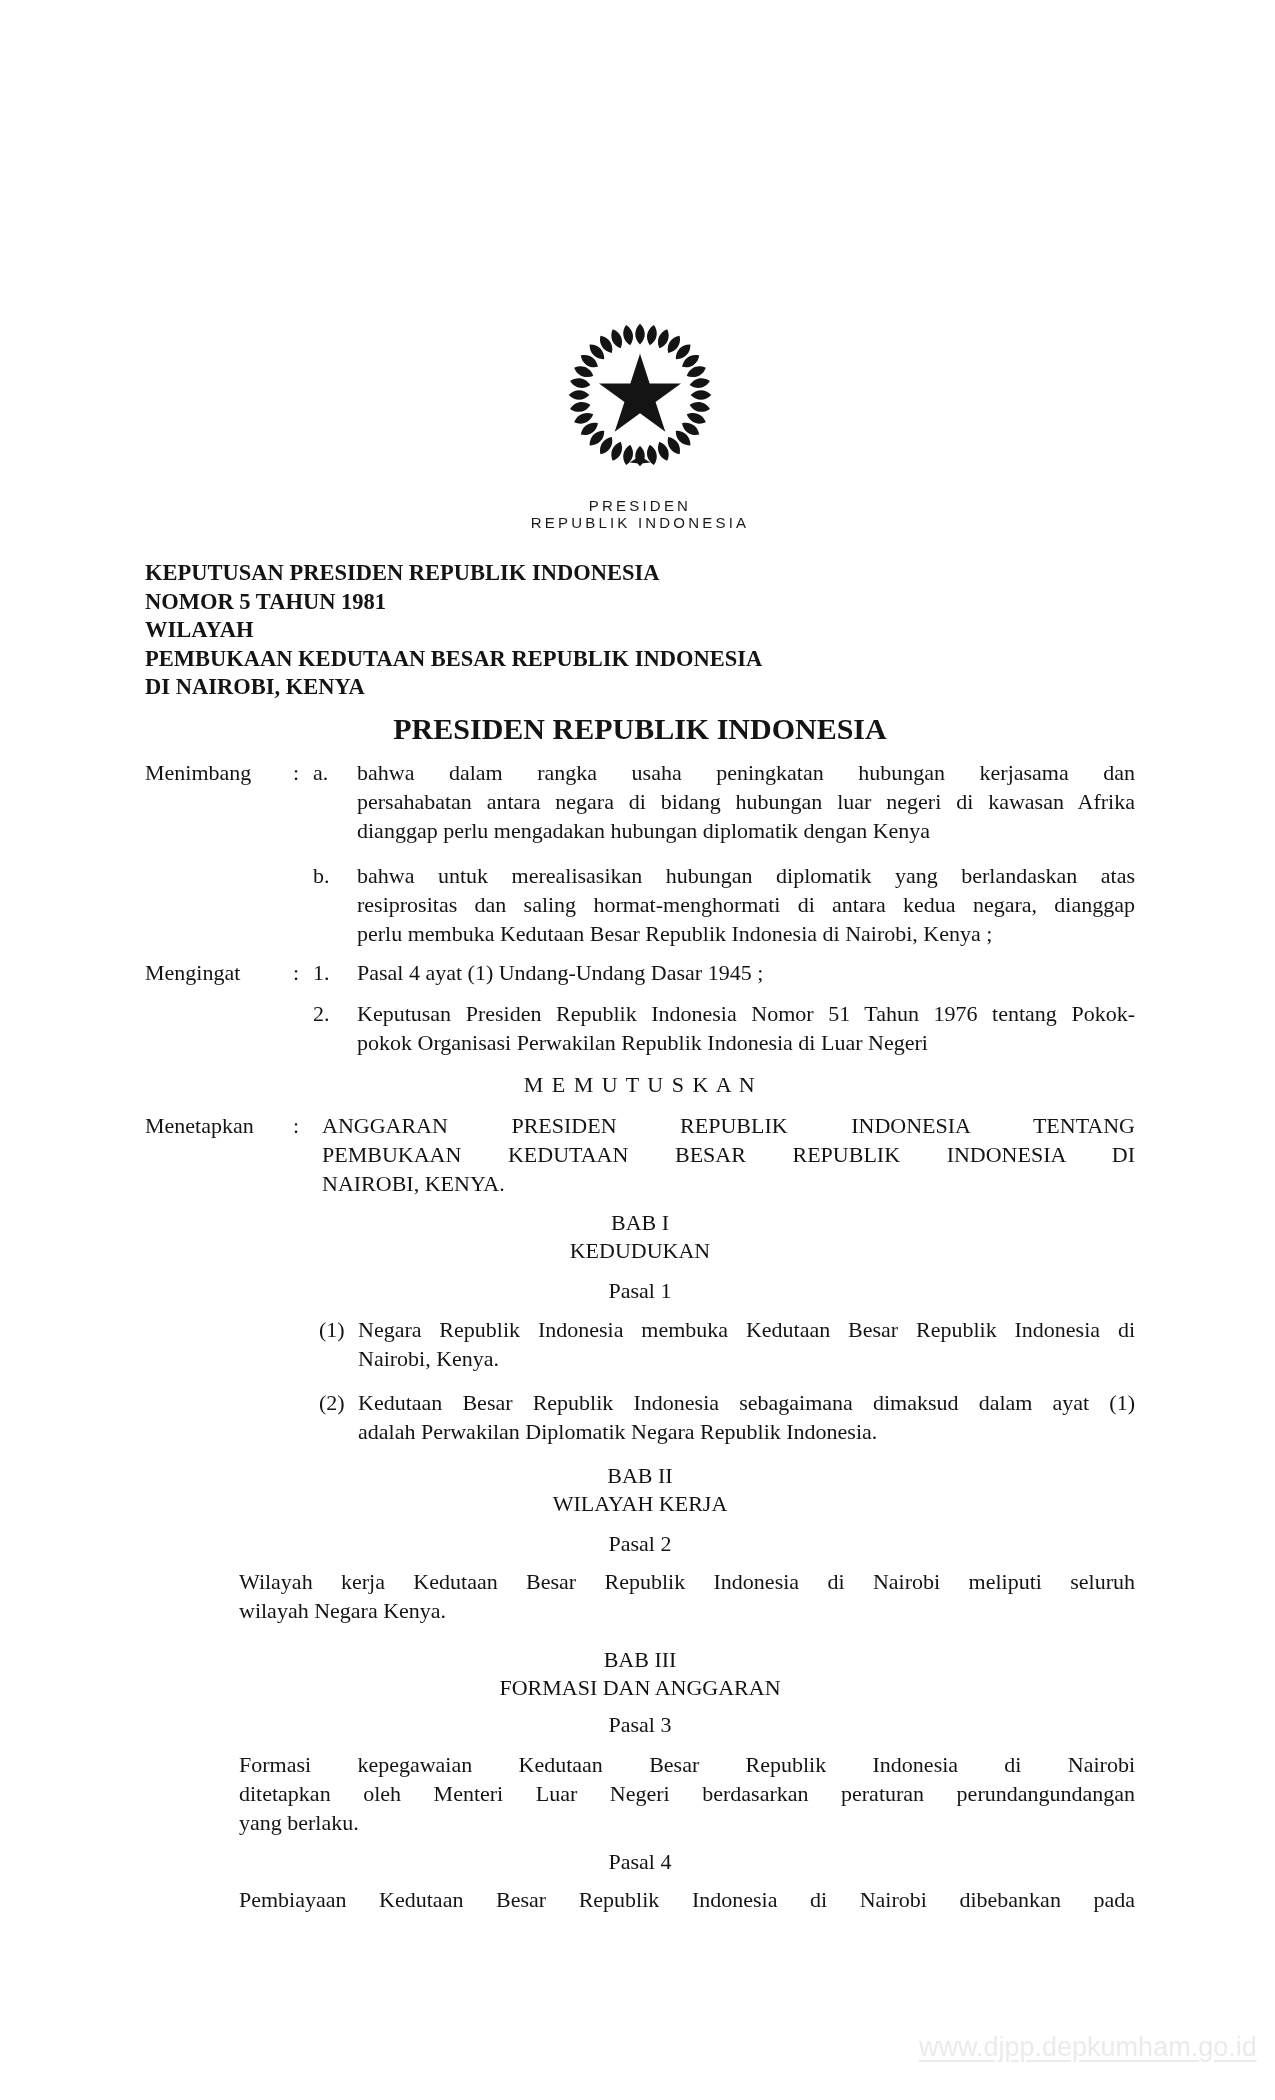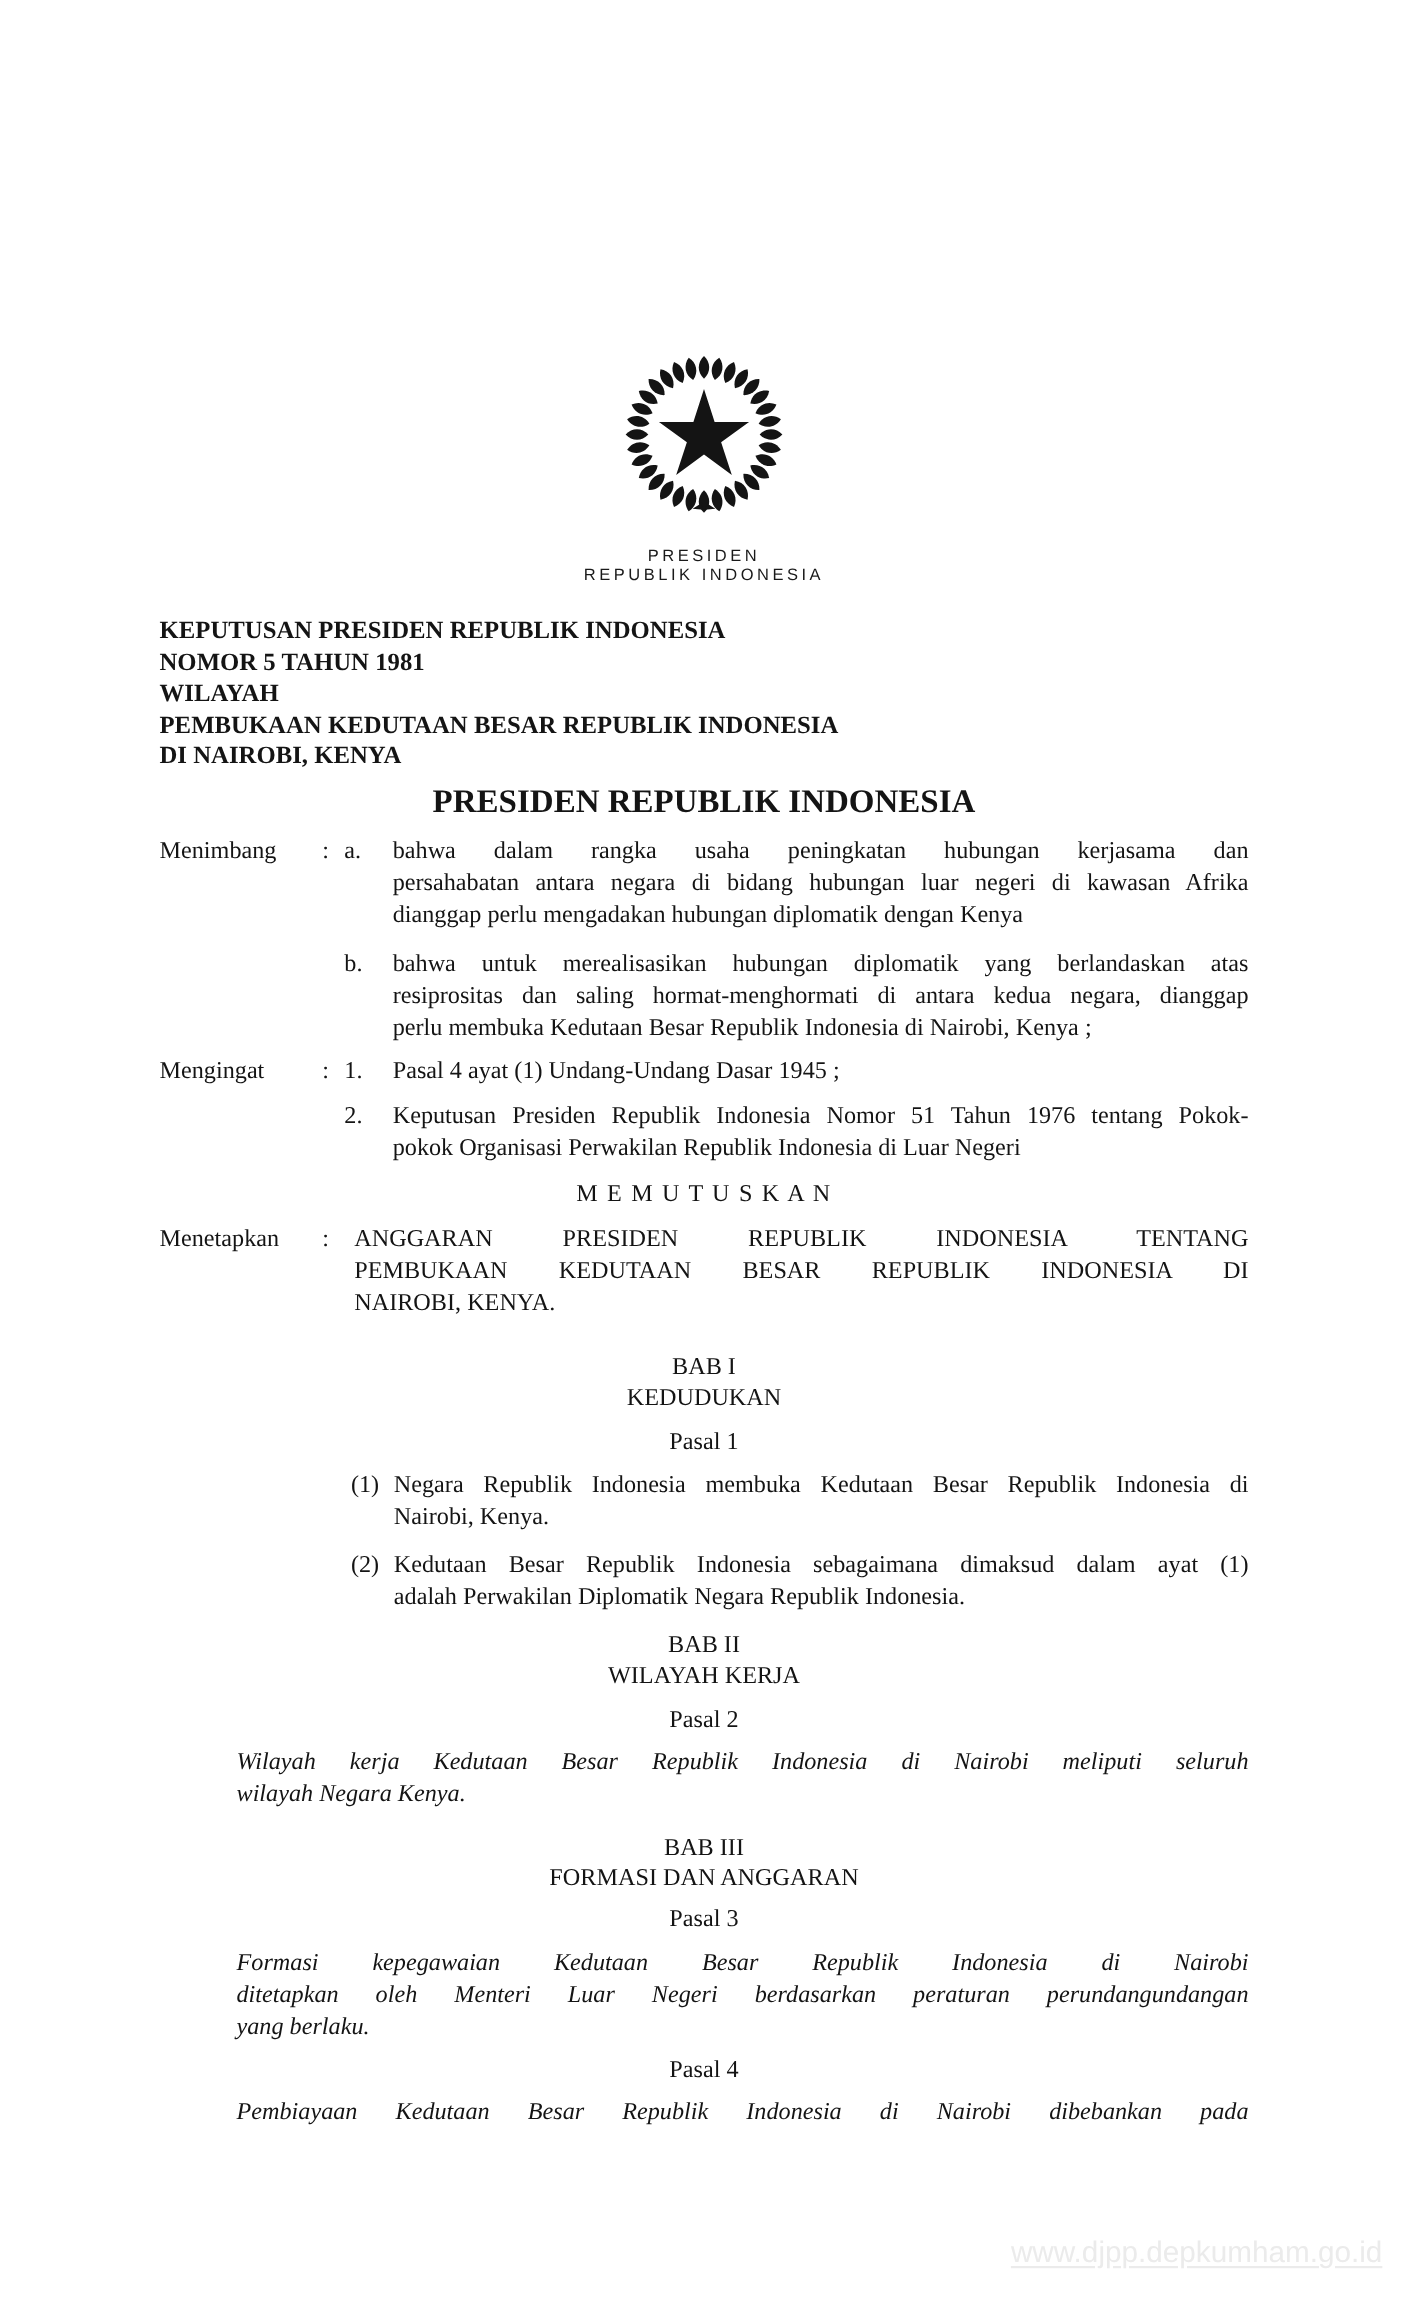--- a/index.html
+++ b/index.html
@@ -30,21 +30,21 @@
     margin-top:13px; text-align:center;
     font-weight:bold; font-size:30px; line-height:28.5px;
   }
   .row  { display:grid; grid-template-columns:148px 20px 44px 1fr; align-items:start; }
   .row2 { display:grid; grid-template-columns:148px 29px 1fr; align-items:start; }
   .line { white-space:nowrap; }
   .jl   { text-align:justify; text-align-last:justify; white-space:nowrap; }
   .heading { text-align:center; line-height:28px; }
   .memutuskan { letter-spacing:1.5px; }
   .pitem { display:grid; grid-template-columns:39px 1fr; margin-left:174px; align-items:start; }
-  .pbody { margin-left:70px;font-style:italic; }
+  .pbody { margin-left:94px; }
   .watermark {
     position:absolute; left:919px; top:2032px;
     font-family:"Liberation Sans", sans-serif;
     font-size:27px; line-height:30px;
     color:#ebebeb;
     text-decoration:underline;
     text-underline-offset:4px;
     white-space:nowrap;
   }
 </style>
@@ -160,21 +160,21 @@
     <div class="row2" style="margin-top:12px">
       <div>Menetapkan</div>
       <div>:</div>
       <div>
         <div class="jl">ANGGARAN PRESIDEN REPUBLIK INDONESIA TENTANG</div>
         <div class="jl">PEMBUKAAN KEDUTAAN BESAR REPUBLIK INDONESIA DI</div>
         <div class="line">NAIROBI, KENYA.</div>
       </div>
     </div>
 
-    <div class="heading" style="margin-top:30px">
+    <div class="heading" style="margin-top:11px">
       <div>BAB I</div>
       <div>KEDUDUKAN</div>
     </div>
     <div class="heading" style="margin-top:12px">Pasal 1</div>
 
     <div class="pitem" style="margin-top:10px">
       <div>(1)</div>
       <div>
         <div class="jl">Negara Republik Indonesia membuka Kedutaan Besar Republik Indonesia di</div>
         <div class="line">Nairobi, Kenya.</div>

